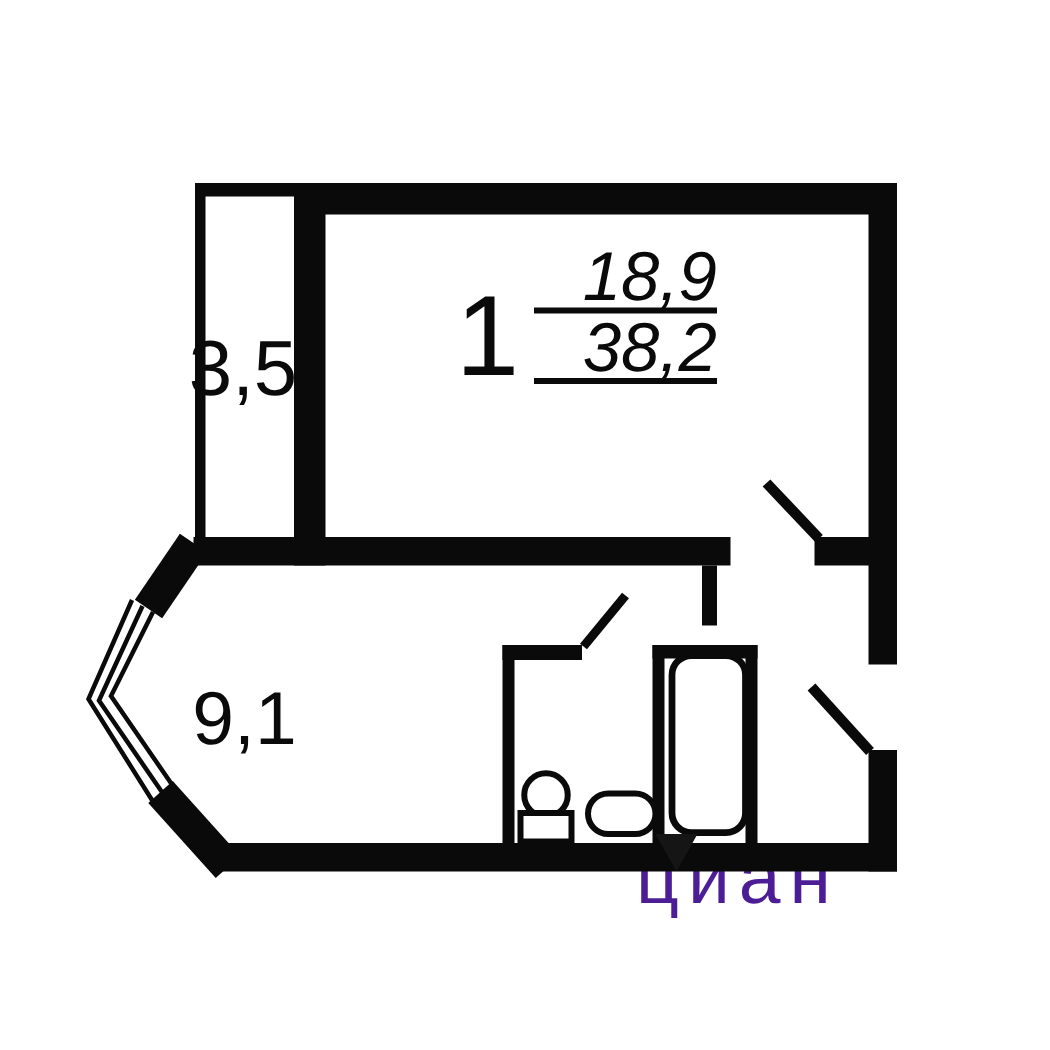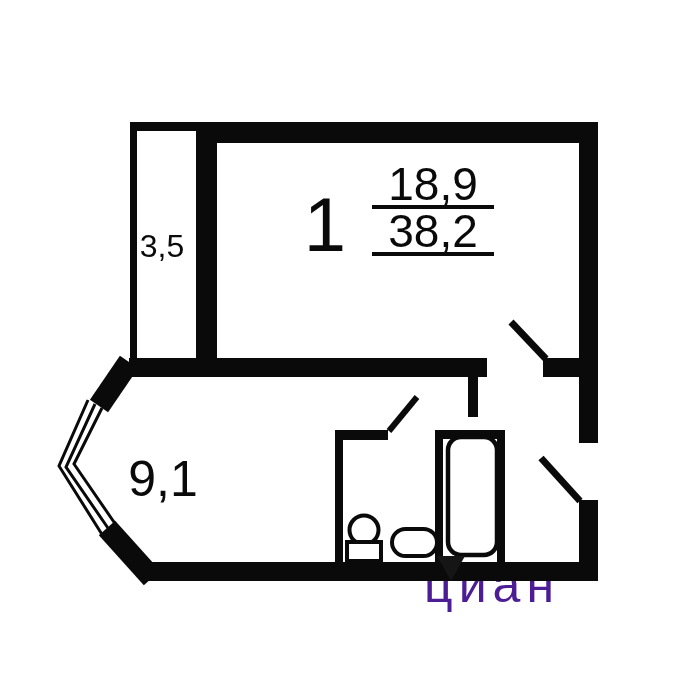--- a/index.html
+++ b/index.html
@@ -3,24 +3,24 @@
 <meta charset="utf-8">
 <style>
   html,body{margin:0;padding:0;background:#ffffff;}
   .canvas{
     position:relative;width:700px;height:700px;background:#ffffff;
     font-family:"Liberation Sans",sans-serif;color:#0a0a0a;overflow:hidden;
   }
   .plan-svg{position:absolute;left:0;top:0;z-index:1;}
   .label{position:absolute;z-index:2;text-align:center;white-space:nowrap;color:#0a0a0a;}
   .room-number{left:285px;top:187px;width:80px;font-size:76px;line-height:76px;}
-  .areas{position:absolute;z-index:2;left:372px;top:162px;width:122px;text-align:center;}
+  .areas{position:absolute;z-index:2;left:356px;top:162px;width:122px;text-align:right;font-style:italic;}
   .areas .row{height:43px;line-height:44px;font-size:46px;}
   .areas .row.underlined{border-bottom:4px solid #0a0a0a;}
-  .balcony-label{left:122px;top:224px;width:80px;font-size:32px;line-height:44px;}
+  .balcony-label{left:122px;top:224px;width:80px;font-size:52px;line-height:44px;}
   .hallway-label{left:113px;top:454px;width:100px;font-size:50px;line-height:50px;}
   .bathroom-label{left:348px;top:454px;width:100px;font-size:54px;line-height:54px;}
   .watermark{
     position:absolute;z-index:0;left:424px;top:560px;width:200px;
     font-size:50px;line-height:50px;letter-spacing:6px;
     color:#4c1d95;text-align:left;
   }
   .watermark-pin{
     position:absolute;z-index:2;left:437px;top:556px;width:0;height:0;
     border-left:14px solid transparent;border-right:14px solid transparent;

